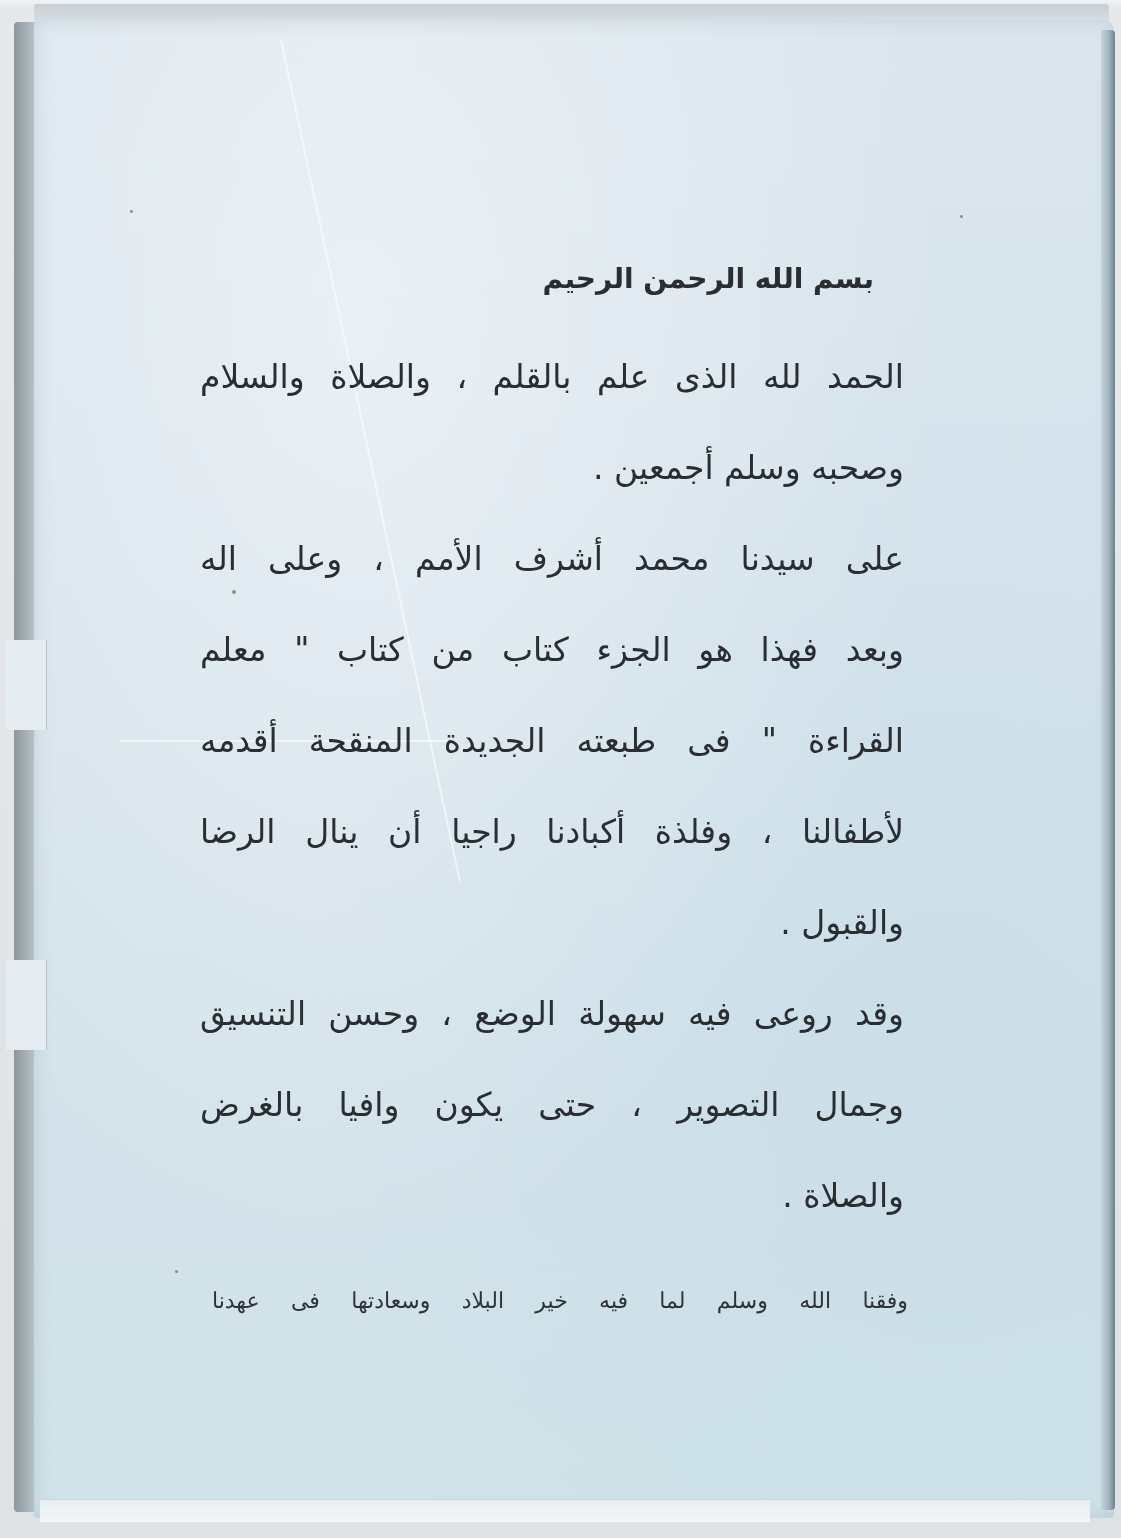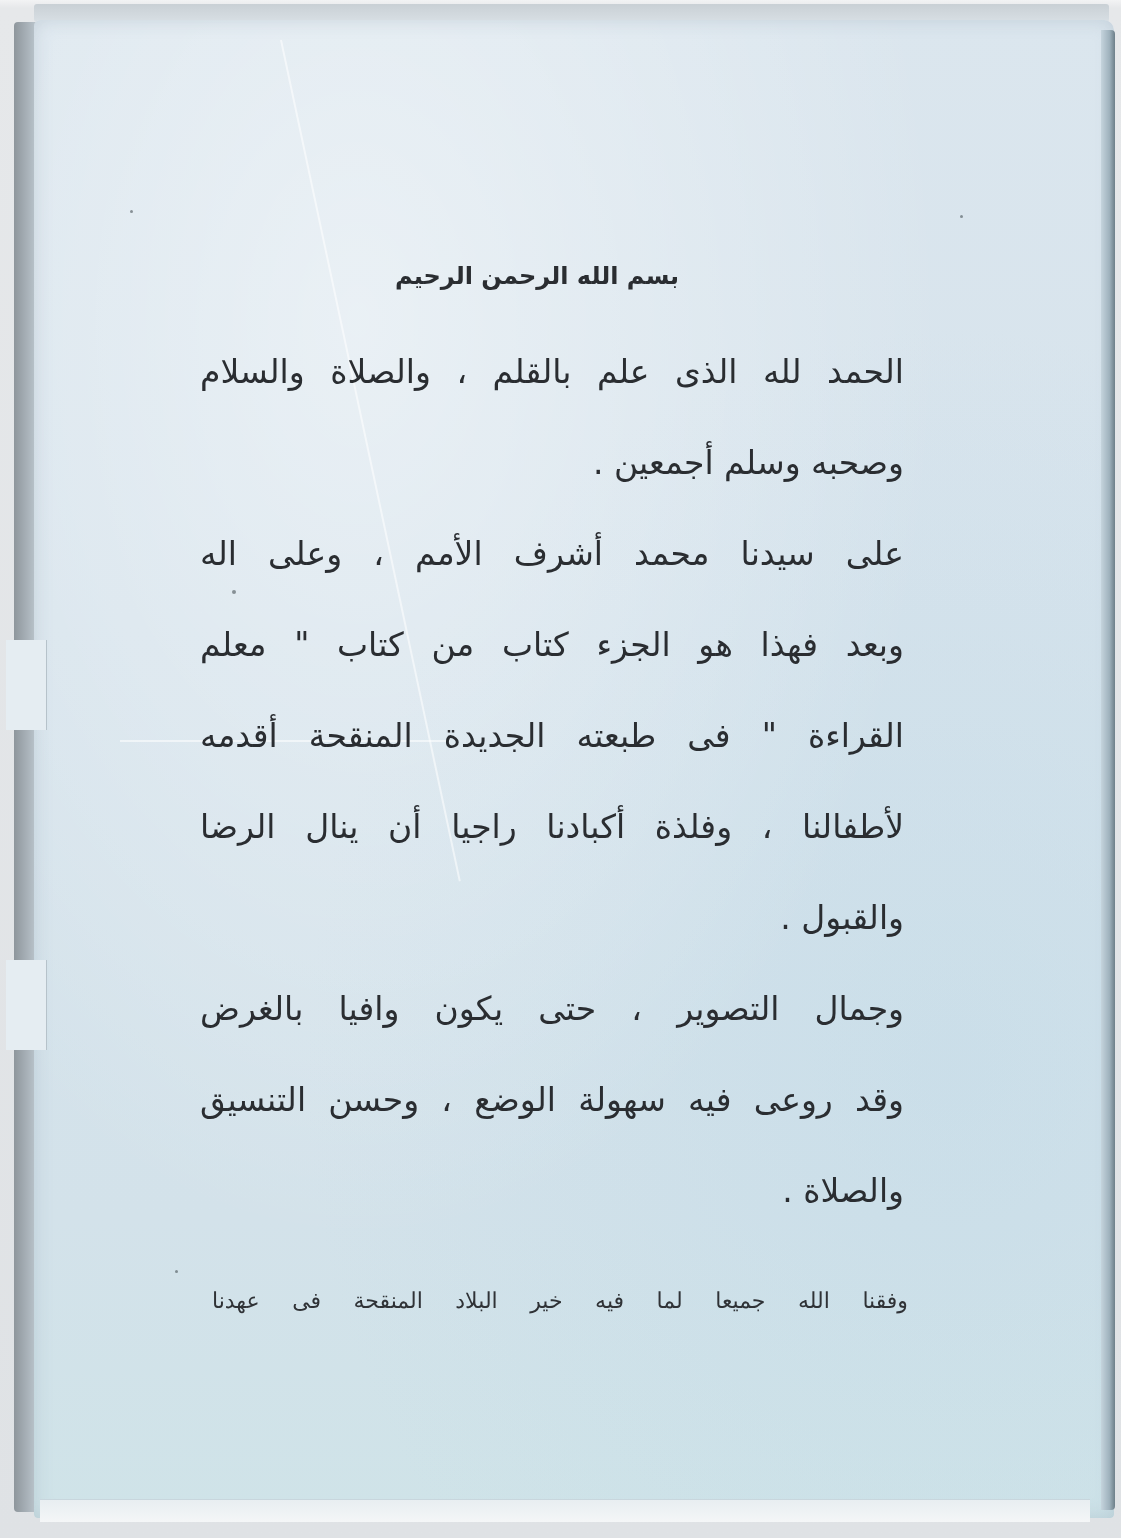--- a/index.html
+++ b/index.html
@@ -72,24 +72,23 @@
     }
     .content {
       position: absolute;
       left: 200px;
       top: 262px;
       width: 704px;
       direction: rtl;
       color: #2a2d31;
     }
     .heading {
-      text-align: center;
       font-family: "DejaVu Sans", sans-serif;
       font-weight: bold;
-      font-size: 24px;
+      font-size: 28px;
       margin: 0 0 62px 0;
       padding-right: 30px;
       letter-spacing: 0.5px;
     }
     .para-line {
       font-weight: normal;
       font-size: 33px;
       line-height: 40px;
       height: 40px;
       margin: 0 0 51px 0;
@@ -145,18 +144,18 @@
 <div class="content">
   <div class="heading">بسم الله الرحمن الرحيم</div>
 
   <div class="para-line">الحمد لله الذى علم بالقلم ، والصلاة والسلام</div>
   <div class="para-line last">وصحبه وسلم أجمعين .</div>
   <div class="para-line">على سيدنا محمد أشرف الأمم ، وعلى اله</div>
   <div class="para-line">وبعد فهذا هو الجزء كتاب من كتاب " معلم</div>
   <div class="para-line">القراءة " فى طبعته الجديدة المنقحة أقدمه</div>
   <div class="para-line">لأطفالنا ، وفلذة أكبادنا راجيا أن ينال الرضا</div>
   <div class="para-line last">والقبول .</div>
+  <div class="para-line">وقد روعى فيه سهولة الوضع ، وحسن التنسيق</div>
   <div class="para-line">وجمال التصوير ، حتى يكون وافيا بالغرض</div>
-  <div class="para-line">وقد روعى فيه سهولة الوضع ، وحسن التنسيق</div>
   <div class="para-line last">والصلاة .</div>
 </div>
 
-<div class="closing">وفقنا الله جميعا لما فيه خير البلاد المنقحة فى عهدنا</div>
+<div class="closing">وفقنا الله وسلم لما فيه خير البلاد وسعادتها فى عهدنا</div>
 
 </body></html>

